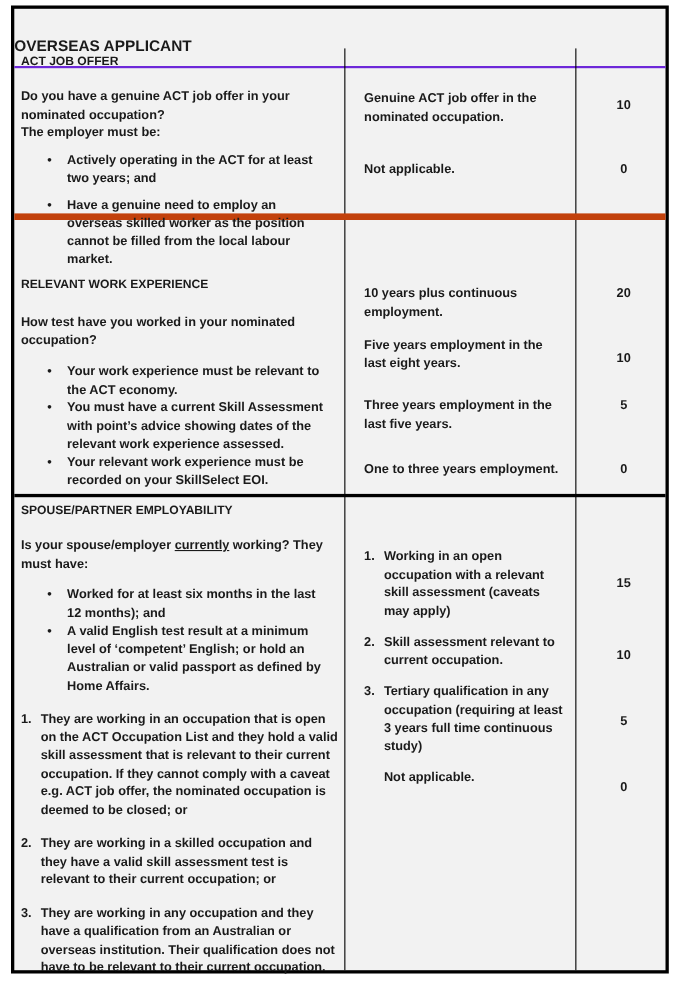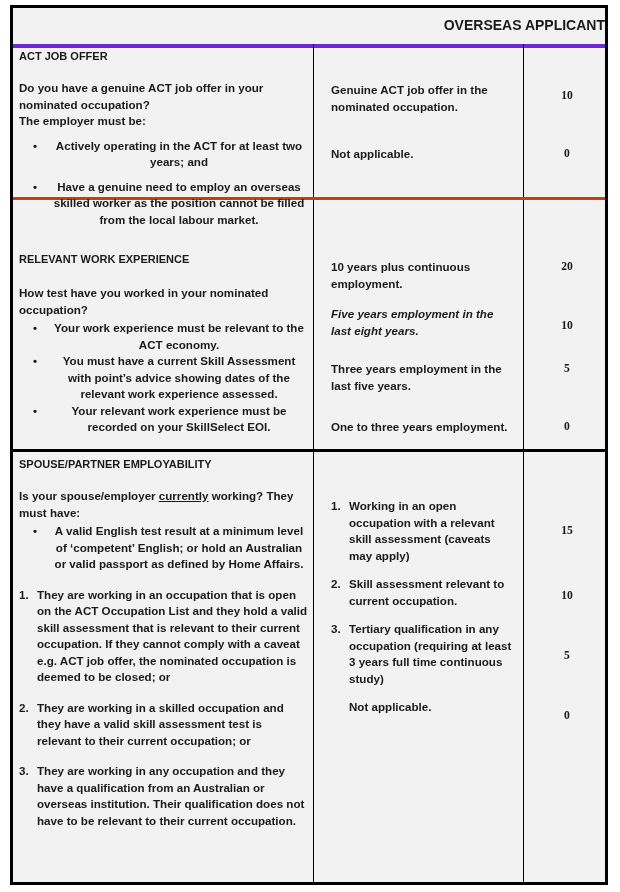--- a/index.html
+++ b/index.html
@@ -1,35 +1,35 @@
 <!DOCTYPE html>
 <html><head>
   <meta charset="utf-8">
   <style>
     html, body { margin: 0; padding: 0; background: #ffffff; }
     body { width: 620px; height: 892px; position: relative; overflow: hidden;
       font-family: "Liberation Sans", sans-serif; font-weight: bold; font-size: 11.6px; color: #1a1a1a; }
     .frame { position: absolute; left: 10px; top: 5px; width: 598px; height: 880px;
       border: 3px solid #000; background: #f2f2f2; box-sizing: border-box; }
-    .title { position: absolute; left: 0; top: 0; width: 100%; height: 36px; border-bottom: 4px solid #6d28d9;
-      text-align: right; line-height: 34px; font-size: 14px; }
+    .title { position: absolute; left: 0; top: 16px; width: 100%; height: 36px; border-bottom: 2px solid #6d28d9;
+      text-align: left; line-height: 34px; font-size: 14px; }
     .row { position: absolute; left: 0; width: 100%; box-sizing: border-box; }
-    .row.r1 { top: 36px; height: 156px; border-bottom: 3px solid #c2410c; }
+    .row.r1 { top: 36px; height: 156px; border-bottom: 6px solid #c2410c; }
     .row.r2 { top: 239px; height: 205px; border-bottom: 3px solid #000; }
     .row.r3 { top: 444px; height: 430px; }
     .vline { position: absolute; top: 36px; bottom: 0; width: 1px; background: #000; }
     .vline.a { left: 300px; }
     .vline.b { left: 510px; }
     .cell { position: absolute; line-height: 16.5px; }
     .c-left { left: 6px; width: 290px; }
     .c-mid { left: 318px; width: 180px; }
-    .c-pts { left: 512px; width: 84px; text-align: center; font-family: Liberation Serif, serif; }
+    .c-pts { left: 512px; width: 84px; text-align: center; }
     .sec-title { position: absolute; left: 6px; top: 6px; font-size: 11px; }
     p { margin: 0; }
-    ul.b { list-style: none; margin: 2px; padding: 0; text-align: center; }
+    ul.b { list-style: none; margin: 12px; padding: 0; }
     ul.b li { position: relative; padding-left: 30px; }
     ul.b li::before { content: "•"; position: absolute; left: 12px; top: 0; }
     ol.n { list-style: none; margin: 0; padding: 0; }
     ol.n li { position: relative; padding-left: 18px; }
     ol.n li .num { position: absolute; left: 0; top: 0; }
     u { text-decoration: underline; }
   </style>
 </head>
 <body>
 
@@ -59,33 +59,34 @@
     <div class="cell c-left" style="top:38px;">
       <p>How test have you worked in your nominated occupation?</p>
       <ul class="b">
         <li>Your work experience must be relevant to the ACT economy.</li>
         <li>You must have a current Skill Assessment with point’s advice showing dates of the relevant work experience assessed.</li>
         <li>Your relevant work experience must be recorded on your SkillSelect EOI.</li>
       </ul>
     </div>
     <div class="cell c-mid" style="top:12px;">10 years plus continuous employment.</div>
     <div class="cell c-pts" style="top:12px;">20</div>
-    <div class="cell c-mid" style="top:59px;font-style:italic;">Five years employment in the last eight years.</div>
+    <div class="cell c-mid" style="top:59px;">Five years employment in the last eight years.</div>
     <div class="cell c-pts" style="top:71px;">10</div>
     <div class="cell c-mid" style="top:114px;">Three years employment in the last five years.</div>
     <div class="cell c-pts" style="top:114px;">5</div>
     <div class="cell c-mid" style="top:172px;">One to three years employment.</div>
     <div class="cell c-pts" style="top:172px;">0</div>
   </div>
 
   <div class="row r3">
     <div class="sec-title">SPOUSE/PARTNER EMPLOYABILITY</div>
     <div class="cell c-left" style="top:36px;">
       <p><span>Is your spouse/employer </span><u>currently</u><span> working? They must have:</span></p>
       <ul class="b">
+        <li>Worked for at least six months in the last 12 months); and</li>
         <li>A valid English test result at a minimum level of ‘competent’ English; or hold an Australian or valid passport as defined by Home Affairs.</li>
       </ul>
       <ol class="n" style="margin-top:14px;">
         <li><span class="num">1.</span><span>They are working in an occupation that is open on the ACT Occupation List and they hold a valid skill assessment that is relevant to their current occupation. If they cannot comply with a caveat e.g. ACT job offer, the nominated occupation is deemed to be closed; or</span></li>
         <li style="margin-top:14px;"><span class="num">2.</span><span>They are working in a skilled occupation and they have a valid skill assessment test is relevant to their current occupation; or</span></li>
         <li style="margin-top:14px;"><span class="num">3.</span><span>They are working in any occupation and they have a qualification from an Australian or overseas institution. Their qualification does not have to be relevant to their current occupation.</span></li>
       </ol>
     </div>
 
     <ol class="n cell c-mid" style="top:46px; width:182px;">

